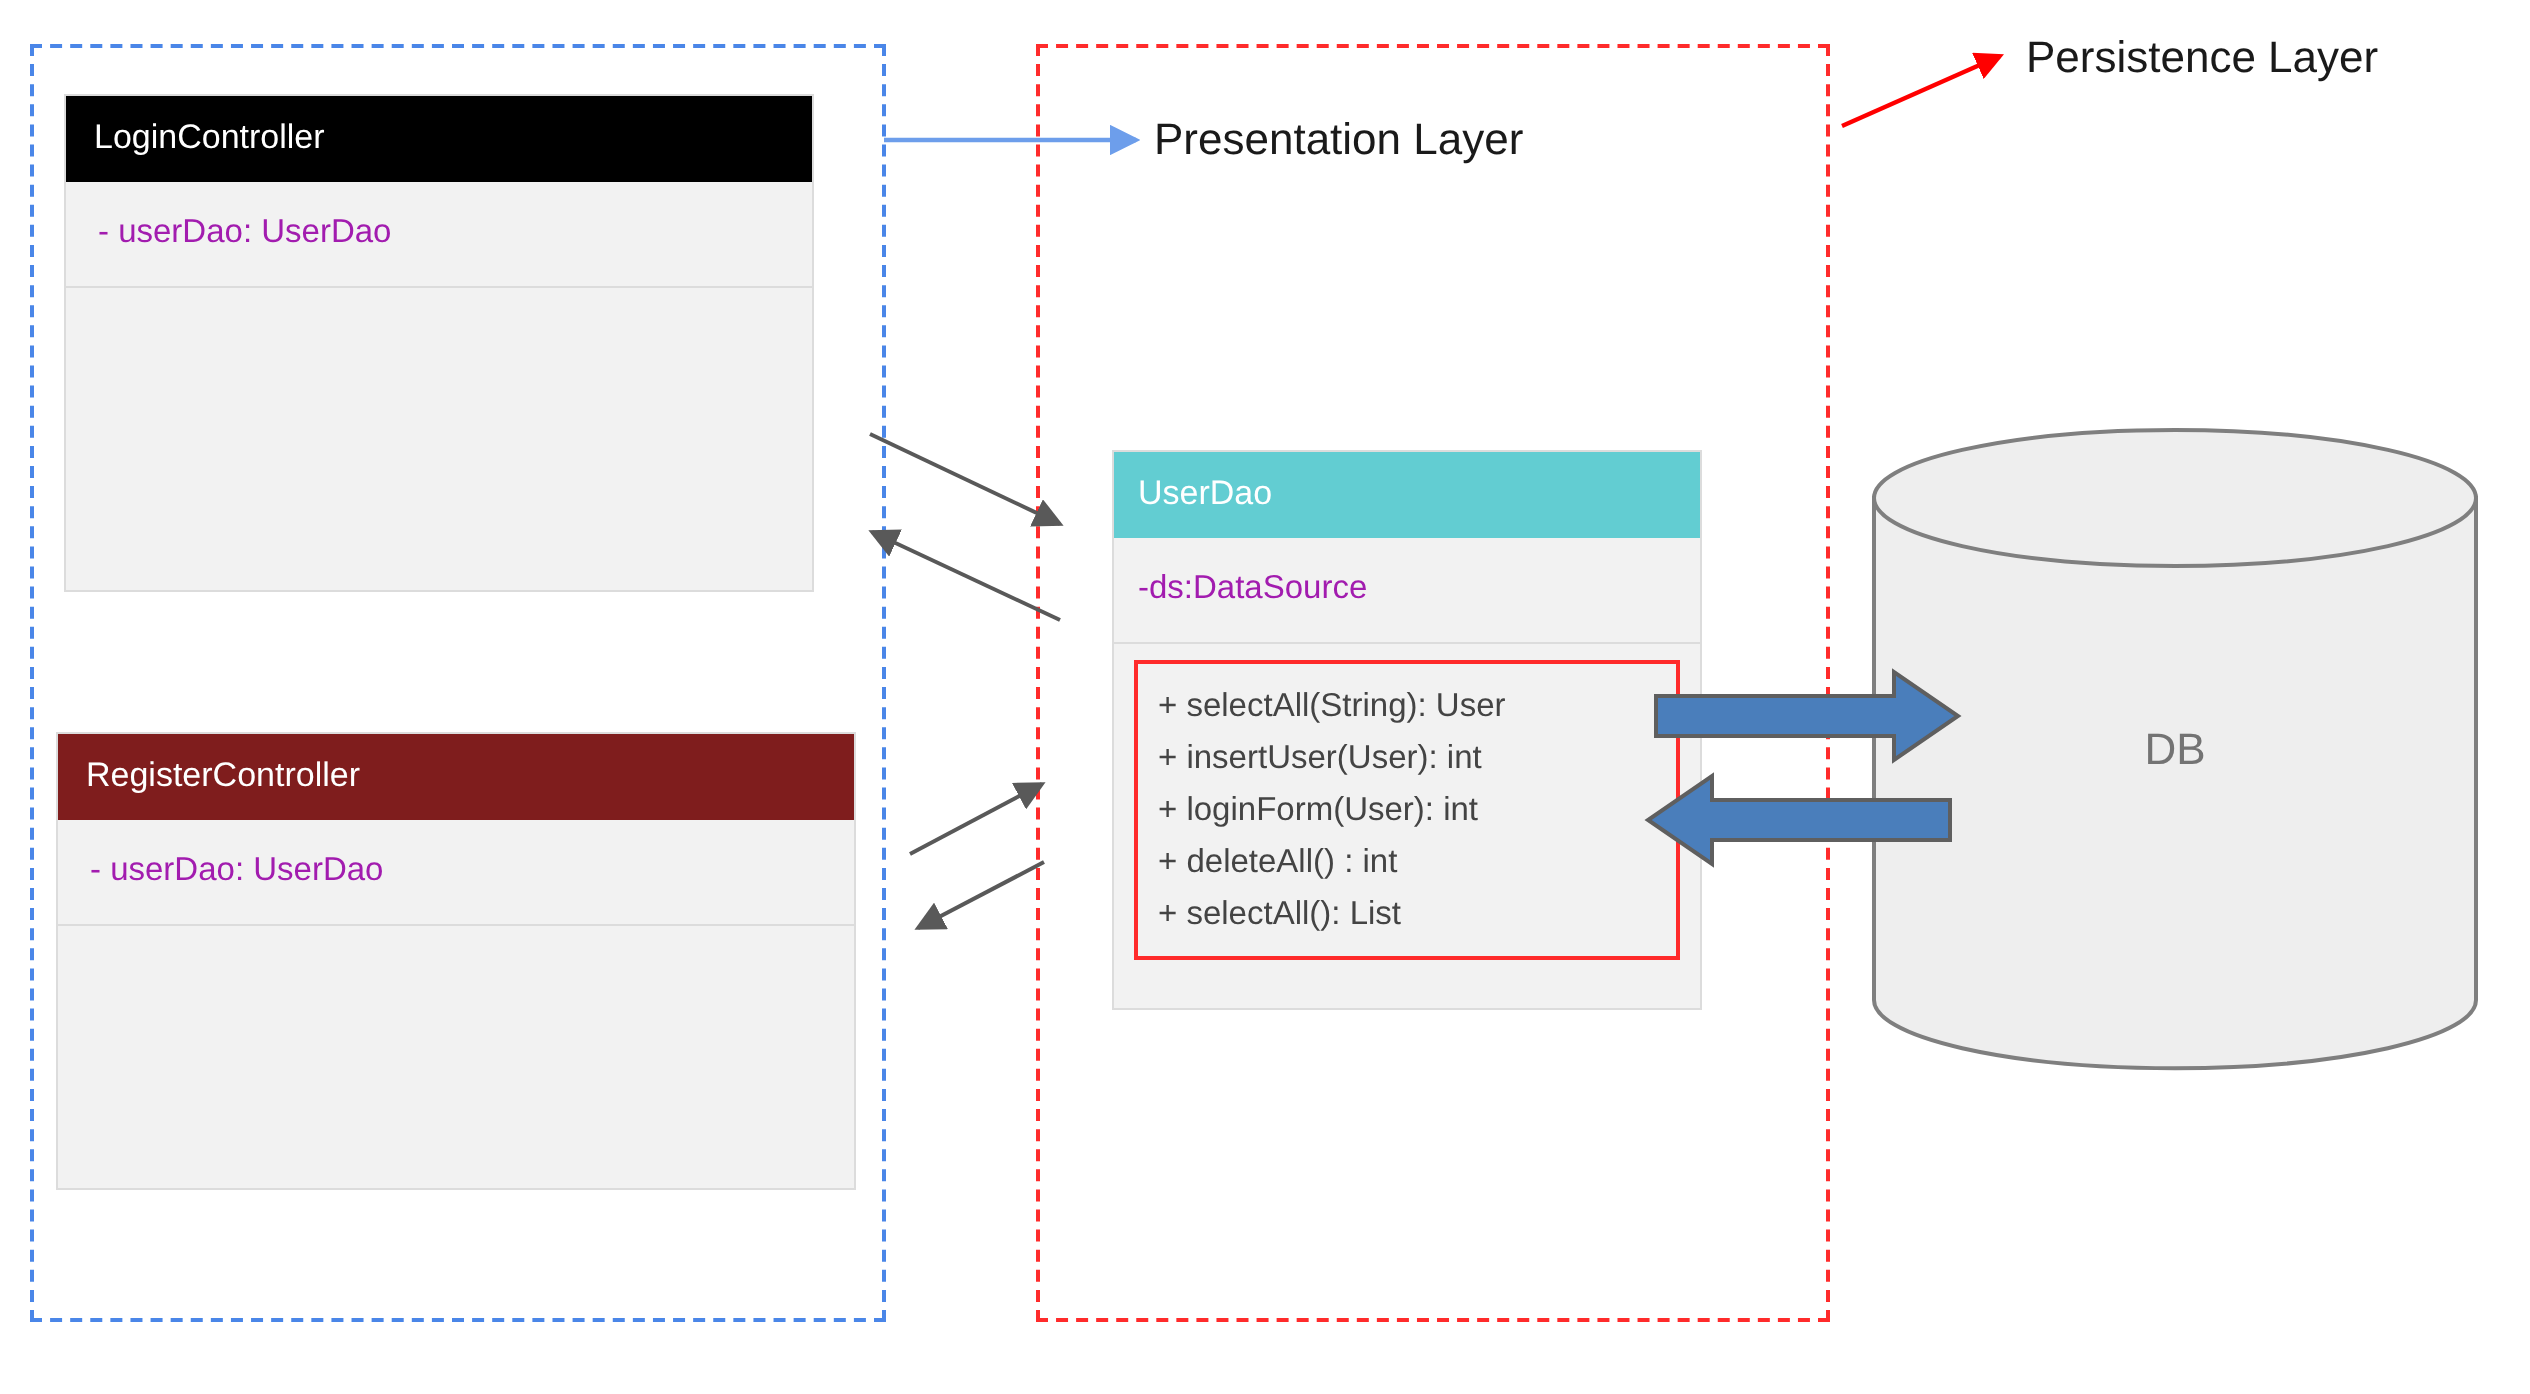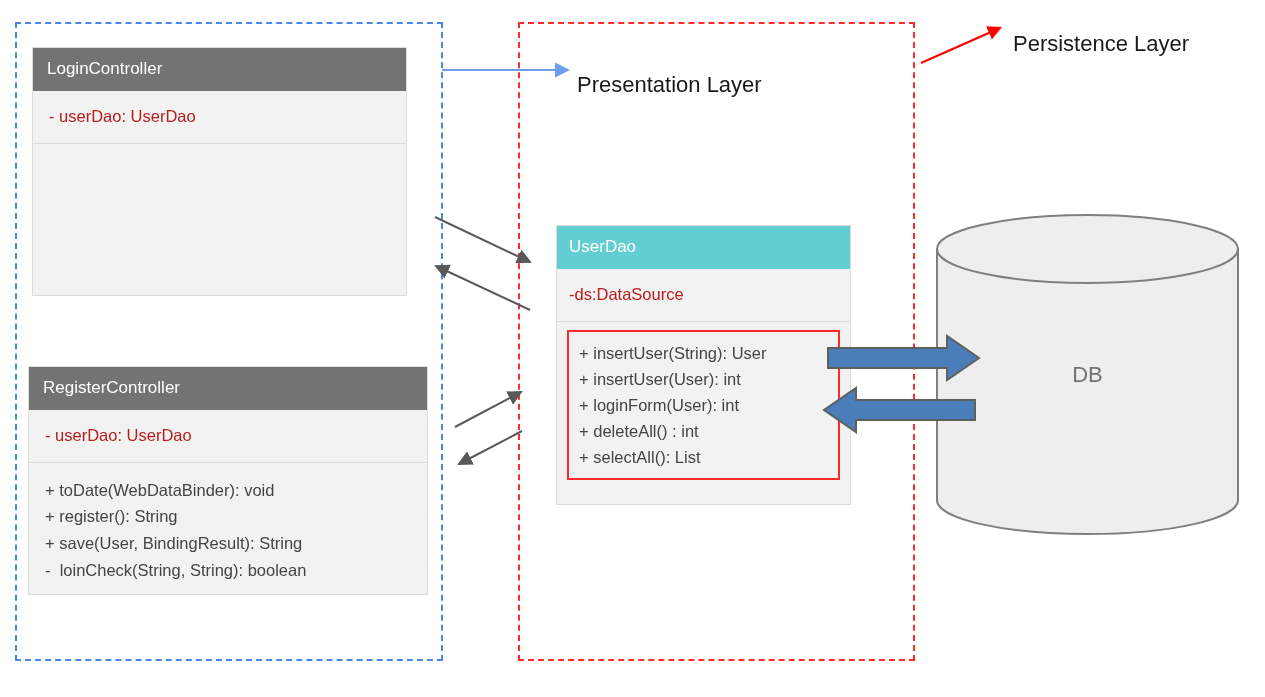--- a/index.html
+++ b/index.html
@@ -50,50 +50,50 @@
     box-sizing: border-box;
     color: #ffffff;
     font-size: 17px;
     padding: 12px 14px;
     line-height: 1.1;
   }
   .uml-attrs {
     box-sizing: border-box;
     padding: 14px 14px 14px 16px;
     border-bottom: 1px solid #dcdcdc;
-    color: #b91c1c;
+    color: #a21caf;
     font-size: 16.5px;
     line-height: 1.45;
   }
   .uml-methods {
     box-sizing: border-box;
     padding: 14px 14px 14px 16px;
     color: #444444;
     font-size: 16.5px;
     line-height: 1.62;
   }
   .uml-line {
     white-space: pre;
   }
 
   #login-controller {
     left: 32px;
     top: 47px;
     width: 375px;
     height: 249px;
   }
-  #login-controller .uml-header { background: #737373; }
+  #login-controller .uml-header { background: #000000; }
 
   #register-controller {
     left: 28px;
     top: 366px;
     width: 400px;
     height: 229px;
   }
-  #register-controller .uml-header { background: #737373; }
+  #register-controller .uml-header { background: #7f1d1d; }
 
   #user-dao {
     left: 556px;
     top: 225px;
     width: 295px;
     height: 280px;
   }
   #user-dao .uml-header { background: #62cdd2; padding-left: 12px; }
   #user-dao .uml-attrs { padding-left: 12px; }
   #user-dao .uml-methods {
@@ -125,21 +125,20 @@
     font-size: 22px;
     color: #737373;
   }
 
   
   .layer-label {
     position: absolute;
     font-size: 22px;
     color: #1a1a1a;
     white-space: nowrap;
-    margin-top: 15px;
   }
   #presentation-layer-label { left: 577px; top: 57px; }
   #persistence-layer-label  { left: 1013px; top: 16px; }
 
   
   #connectors {
     position: absolute;
     left: 0;
     top: 0;
     width: 1265px;
@@ -160,35 +159,29 @@
     <div class="uml-attrs">
       <div class="uml-line">- userDao: UserDao</div>
     </div>
   </div>
 
   <div class="uml-class" id="register-controller">
     <div class="uml-header">RegisterController</div>
     <div class="uml-attrs">
       <div class="uml-line">- userDao: UserDao</div>
     </div>
-    <div class="uml-methods">
-      <div class="uml-line">+ toDate(WebDataBinder): void</div>
-      <div class="uml-line">+ register(): String</div>
-      <div class="uml-line">+ save(User, BindingResult): String</div>
-      <div class="uml-line">-  loinCheck(String, String): boolean</div>
-    </div>
   </div>
 
   <div class="uml-class" id="user-dao">
     <div class="uml-header">UserDao</div>
     <div class="uml-attrs">
       <div class="uml-line">-ds:DataSource</div>
     </div>
     <div class="uml-methods">
-      <div class="uml-line">+ insertUser(String): User</div>
+      <div class="uml-line">+ selectAll(String): User</div>
       <div class="uml-line">+ insertUser(User): int</div>
       <div class="uml-line">+ loginForm(User): int</div>
       <div class="uml-line">+ deleteAll() : int</div>
       <div class="uml-line">+ selectAll(): List</div>
     </div>
   </div>
 
   <div id="db-cylinder">
     <svg width="305" height="323" viewBox="0 0 305 323" xmlns="http://www.w3.org/2000/svg">
       <path d="M2,36 L2,287 A150,34 0 0 0 303,287 L303,36 Z" fill="#eeeeee" stroke="#7f7f7f" stroke-width="2"></path>

